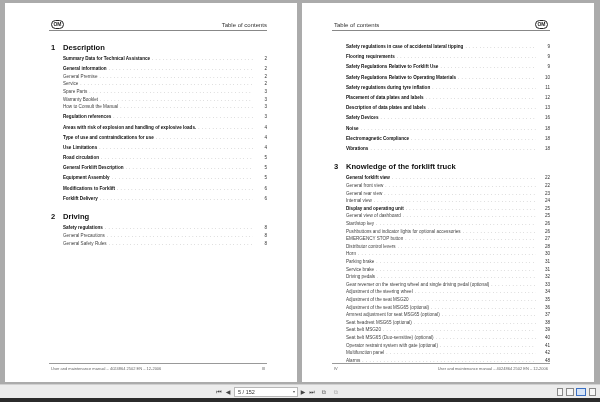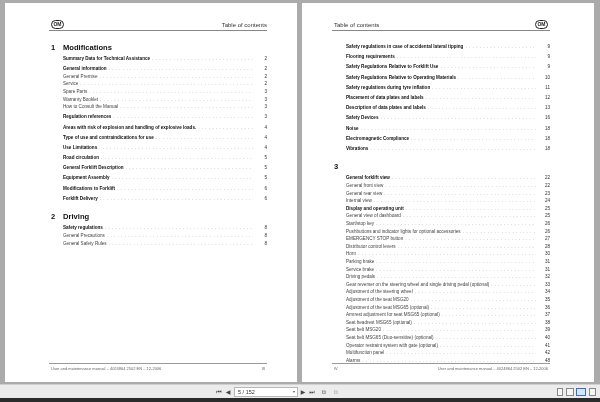--- a/index.html
+++ b/index.html
@@ -53,21 +53,21 @@
 
 <div class="viewer">
   <div class="page left">
     <div class="hdr">
       <div class="logo">OM</div>
       <div class="hdr-title">Table of contents</div>
     </div>
     <div class="toc" id="toc-left">
         <div class="chap">
           <span class="num">1</span>
-          <span>Modifications</span>
+          <span>Description</span>
         </div>
         <div class="entry bold">
           <span class="t">Summary Data for Technical Assistance</span>
           <span class="dots"></span>
           <span class="p">2</span>
         </div>
         <div class="entry bold gap">
           <span class="t">General information</span>
           <span class="dots"></span>
           <span class="p">2</span>
@@ -226,20 +226,21 @@
           <span class="p">18</span>
         </div>
         <div class="entry bold gap">
           <span class="t">Vibrations</span>
           <span class="dots"></span>
           <span class="p">18</span>
         </div>
         <div class="section-gap"></div>
         <div class="chap">
           <span class="num">3</span>
+          <span>Knowledge of the forklift truck</span>
         </div>
         <div class="entry bold">
           <span class="t">General forklift view</span>
           <span class="dots"></span>
           <span class="p">22</span>
         </div>
         <div class="entry">
           <span class="t">General front view</span>
           <span class="dots"></span>
           <span class="p">22</span>

